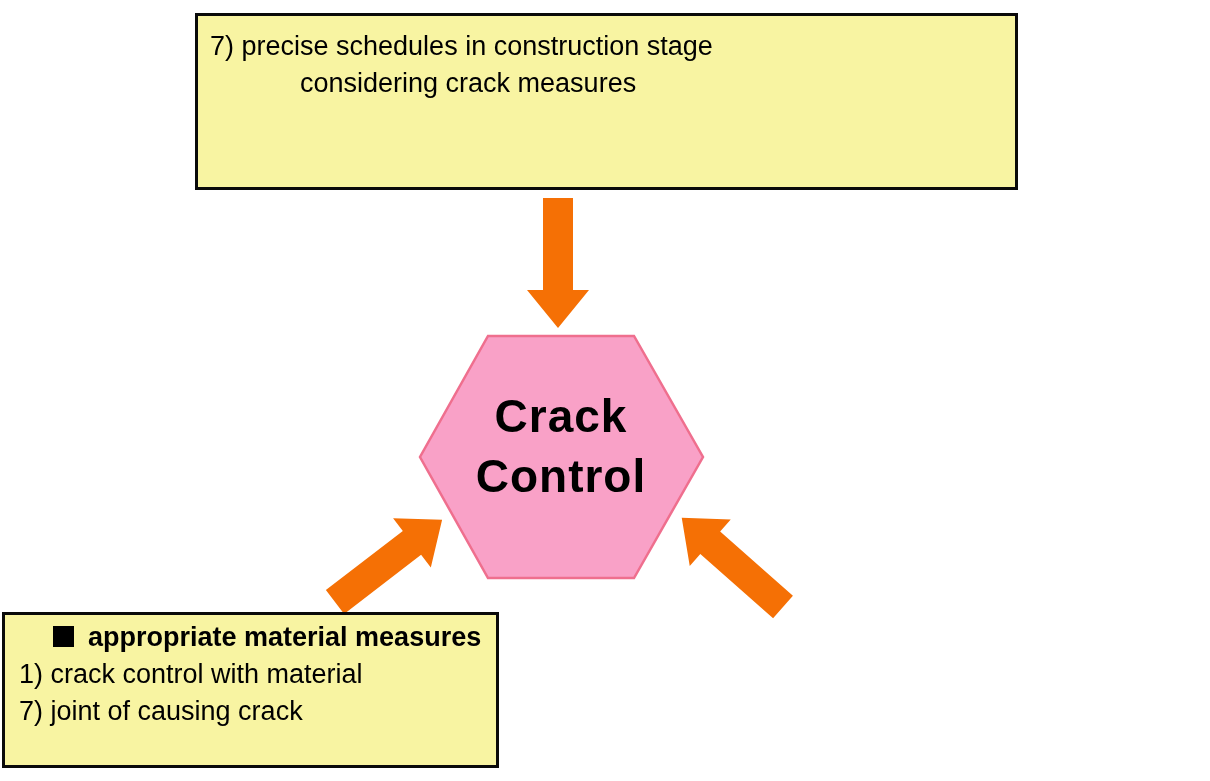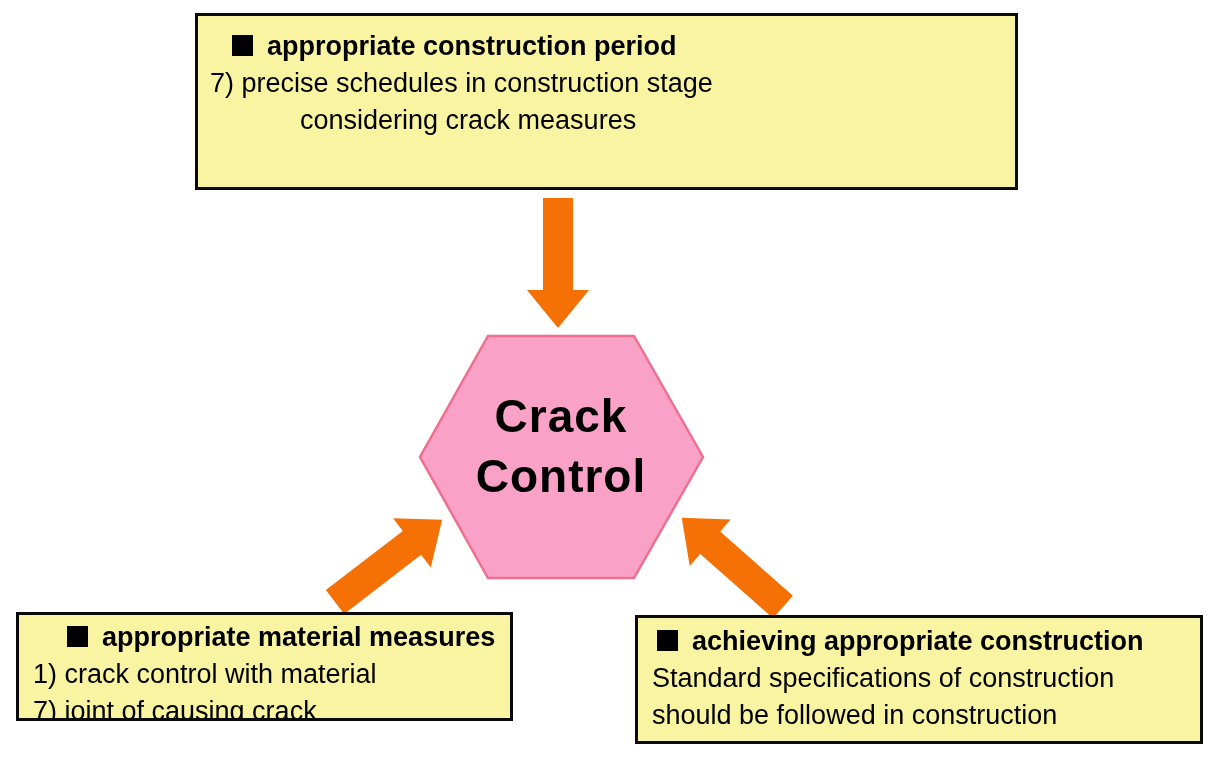--- a/index.html
+++ b/index.html
@@ -17,21 +17,21 @@
     position:absolute;
     background:#f8f4a2;
     border:3px solid #0a0a0a;
     box-sizing:border-box;
     font-size:27px;
     line-height:37px;
     white-space:nowrap;
     overflow:hidden;
   }
   .box-top { left:195px; top:13px;  width:823px; height:177px; padding:12px 10px 0 12px; }
-  .box-bl  { left:16px;   top:612px; width:497px; height:109px; padding:4px 10px 0 14px; }
+  .box-bl  { left:2px;   top:612px; width:497px; height:156px; padding:4px 10px 0 14px; }
   .box-br  { left:635px; top:615px; width:568px; height:129px; padding:5px 10px 0 14px; }
 
   .box-title { font-weight:bold; }
   .box-top .box-title { padding-left:22px; }
   .box-bl  .box-title { padding-left:34px; }
   .box-br  .box-title { padding-left:5px; }
 
   .bullet {
     display:inline-block;
     width:21px; height:21px;
@@ -62,36 +62,26 @@
 
     <polygon points="0,-15 97,-15 97,-31 135,0 97,31 97,15 0,15" transform="translate(335,602) rotate(-37.5)" fill="#f57005"></polygon>
 
     <polygon points="0,-15 97,-15 97,-31 135,0 97,31 97,15 0,15" transform="translate(783,607) rotate(-138.6)" fill="#f57005"></polygon>
 
     <text class="hex-label" text-anchor="middle" x="561" y="432">Crack</text>
     <text class="hex-label" text-anchor="middle" x="561" y="492">Control</text>
   </svg>
 
   <div class="box box-top">
-    <div class="box-title">
-      <span class="bullet"></span><span>appropriate construction period</span>
-    </div>
     <div class="box-line">7) precise schedules in construction stage</div>
     <div class="box-line indent">considering crack measures</div>
   </div>
 
   <div class="box box-bl">
     <div class="box-title">
       <span class="bullet"></span><span>appropriate material measures</span>
     </div>
     <div class="box-line">1) crack control with material</div>
     <div class="box-line">7) joint of causing crack</div>
   </div>
 
-  <div class="box box-br">
-    <div class="box-title">
-      <span class="bullet"></span><span>achieving appropriate construction</span>
-    </div>
-    <div class="box-line">Standard specifications of construction</div>
-    <div class="box-line">should be followed in construction</div>
-  </div>
 
 </div>
 
 </body></html>

